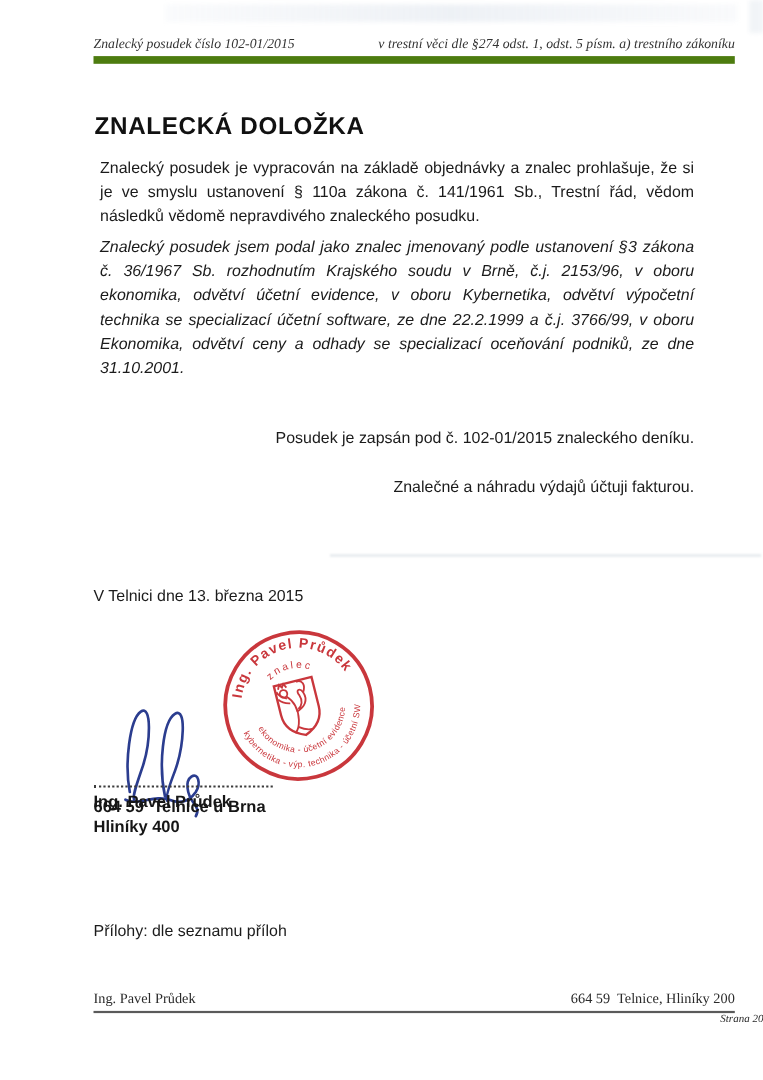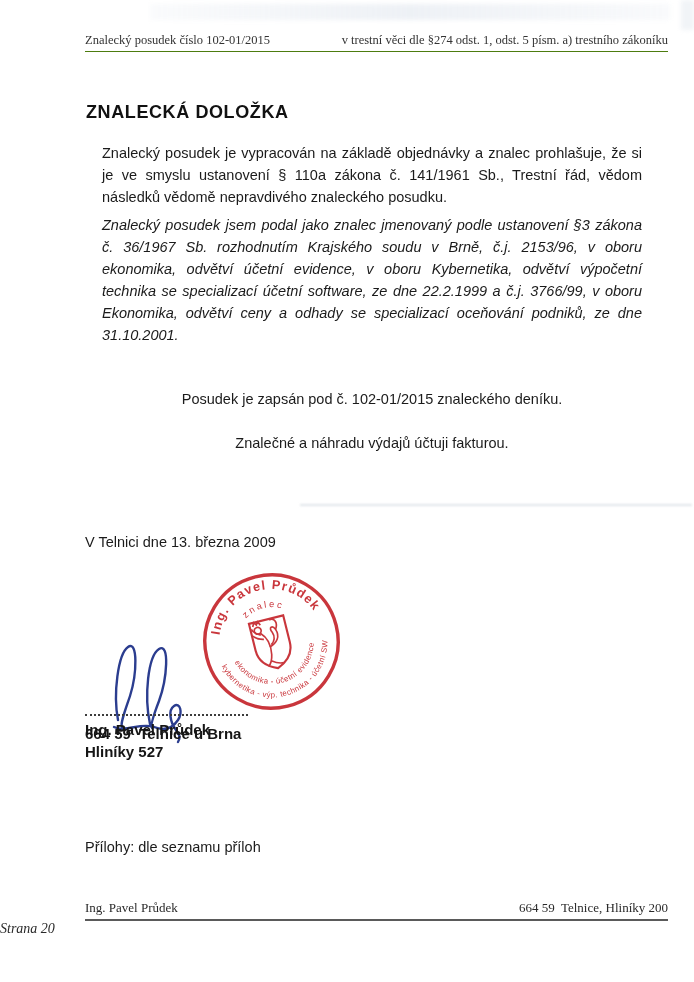--- a/index.html
+++ b/index.html
@@ -19,37 +19,37 @@
     background: linear-gradient(90deg, rgba(205,214,228,.10), rgba(198,209,224,.30), rgba(205,214,228,.12)); }
   .artifact.corner { left: 681px; top: 0px; width: 13px; height: 30px; background: rgba(205,214,226,.28); }
   .artifact.mid-line { left: 300px; top: 504px; width: 392px; height: 2px; background: rgba(170,182,196,.35); filter: blur(1px); }
 
   
   .rule-row {
     position: absolute; left: 85px; right: 26px;
     display: flex; justify-content: space-between; align-items: flex-end;
     font-family: "Liberation Serif", serif;
   }
-  .header-row { top: 33px; border-bottom: 1px solid #4d7c0f; padding-bottom: 3px;
-    font-size: 12.5px; color: #333; }
+  .header-row { top: 33px; border-bottom: 7px solid #4d7c0f; padding-bottom: 3px;
+    font-style: italic; font-size: 12.5px; color: #333; }
   .footer-row { top: 900px; border-bottom: 2px solid #5a5a5a; padding-bottom: 3px;
     font-size: 13px; color: #2a2a2a; }
-  .footer-page { position: absolute; left: 0; right: 0; top: 921px; text-align: left;
-    font-family: "Liberation Serif", serif; font-style: italic; font-size: 14px; color: #2a2a2a; }
+  .footer-page { position: absolute; left: 0; right: 0; top: 921px; text-align: right;
+    font-family: "Liberation Serif", serif; font-style: italic; font-size: 10px; color: #2a2a2a; }
   .ws-pre { white-space: pre; }
 
   .doc-title {
     position: absolute; left: 86px; top: 102px;
-    font-size: 18px; font-weight: 700; letter-spacing: .6px; color: #111;
+    font-size: 22px; font-weight: 700; letter-spacing: .6px; color: #111;
   }
   .para {
-    position: absolute; left: 102px; width: 540px;
+    position: absolute; left: 91px; width: 540px;
     font-size: 14.5px; line-height: 22px; text-align: justify; color: #1b1b1b;
   }
-  .para.single { text-align: center; }
+  .para.single { text-align: right; }
   .p1 { top: 142px; } .p2 { top: 214px; font-style: italic; } .p3 { top: 320px; }
   .p4 { top: 388px; } .p5 { top: 432px; }
   .date-line { position: absolute; left: 85px; top: 534px; font-size: 14.5px; color: #1b1b1b; }
 
   .stamp-wrap { position: absolute; left: 198px; top: 568px; width: 147px; height: 147px; }
   .stamp-wrap svg { width: 100%; height: 100%; }
   .sig-wrap { position: absolute; left: 112px; top: 634px; width: 110px; height: 112px; }
   .sig-wrap svg { width: 100%; height: 100%; }
 
   .dotted-line { position: absolute; left: 85px; top: 701px; width: 163px; height: 15px;
@@ -73,21 +73,21 @@
   <div class="rule-row header-row">
     <span>Znalecký posudek číslo 102-01/2015</span>
     <span>v trestní věci dle §274 odst. 1, odst. 5 písm. a) trestního zákoníku</span>
   </div>
 
   <div class="doc-title">ZNALECKÁ DOLOŽKA</div>
   <p class="para p1">Znalecký posudek je vypracován na základě objednávky a znalec prohlašuje, že si je ve smyslu ustanovení § 110a zákona č. 141/1961 Sb., Trestní řád, vědom následků vědomě nepravdivého znaleckého posudku.</p>
   <p class="para p2">Znalecký posudek jsem podal jako znalec jmenovaný podle ustanovení §3 zákona č. 36/1967 Sb. rozhodnutím Krajského soudu v Brně, č.j. 2153/96, v oboru ekonomika, odvětví účetní evidence, v oboru Kybernetika, odvětví výpočetní technika se specializací účetní software, ze dne 22.2.1999 a č.j. 3766/99, v oboru Ekonomika, odvětví ceny a odhady se specializací oceňování podniků, ze dne 31.10.2001.</p>
   <p class="para p4 single">Posudek je zapsán pod č. 102-01/2015 znaleckého deníku.</p>
   <p class="para p5 single">Znalečné a náhradu výdajů účtuji fakturou.</p>
-  <div class="date-line">V Telnici dne 13. března 2009</div>
+  <div class="date-line">V Telnici dne 13. března 2015</div>
 
   <div class="sig-wrap">
     <svg viewBox="0 0 110 112">
       <g fill="none" stroke="#2b3d8f" stroke-width="2.4" stroke-linecap="round">
         <path d="M6,86 C1,60 6,20 16,13 C26,6 25,40 18,62 C13,77 8,90 10,93"></path>
         <path d="M38,90 C32,62 36,22 47,15 C58,8 55,45 47,67 C42,80 38,92 40,94"></path>
         <path d="M2,93 C14,99 28,88 42,93 C52,97 60,95 66,86 C71,78 68,68 62,72 C56,76 58,88 64,96 C67,100 69,103 66,108"></path>
       </g>
     </svg>
   </div>
@@ -127,21 +127,21 @@
         </text>
         <text font-family="Liberation Sans, sans-serif" font-size="8" letter-spacing="0.4" fill="#c5262c" stroke="none" text-anchor="middle">
           <textPath href="#arcBotOuter" startOffset="50%">kybernetika - výp. technika - účetní SW</textPath>
         </text>
       </g>
     </svg>
   </div>
 
   <div class="dotted-line"></div>
   <div class="addr addr-name">Ing. Pavel Průdek</div>
-  <div class="addr addr-street">Hliníky 527</div>
+  <div class="addr addr-street">Hliníky 400</div>
   <div class="addr addr-city ws-pre">664 59  Telnice u Brna</div>
 
   <div class="attachments">Přílohy: dle seznamu příloh</div>
 
   <div class="rule-row footer-row">
     <span>Ing. Pavel Průdek</span>
     <span class="ws-pre">664 59  Telnice, Hliníky 200</span>
   </div>
   <div class="footer-page">Strana 20</div>
 

